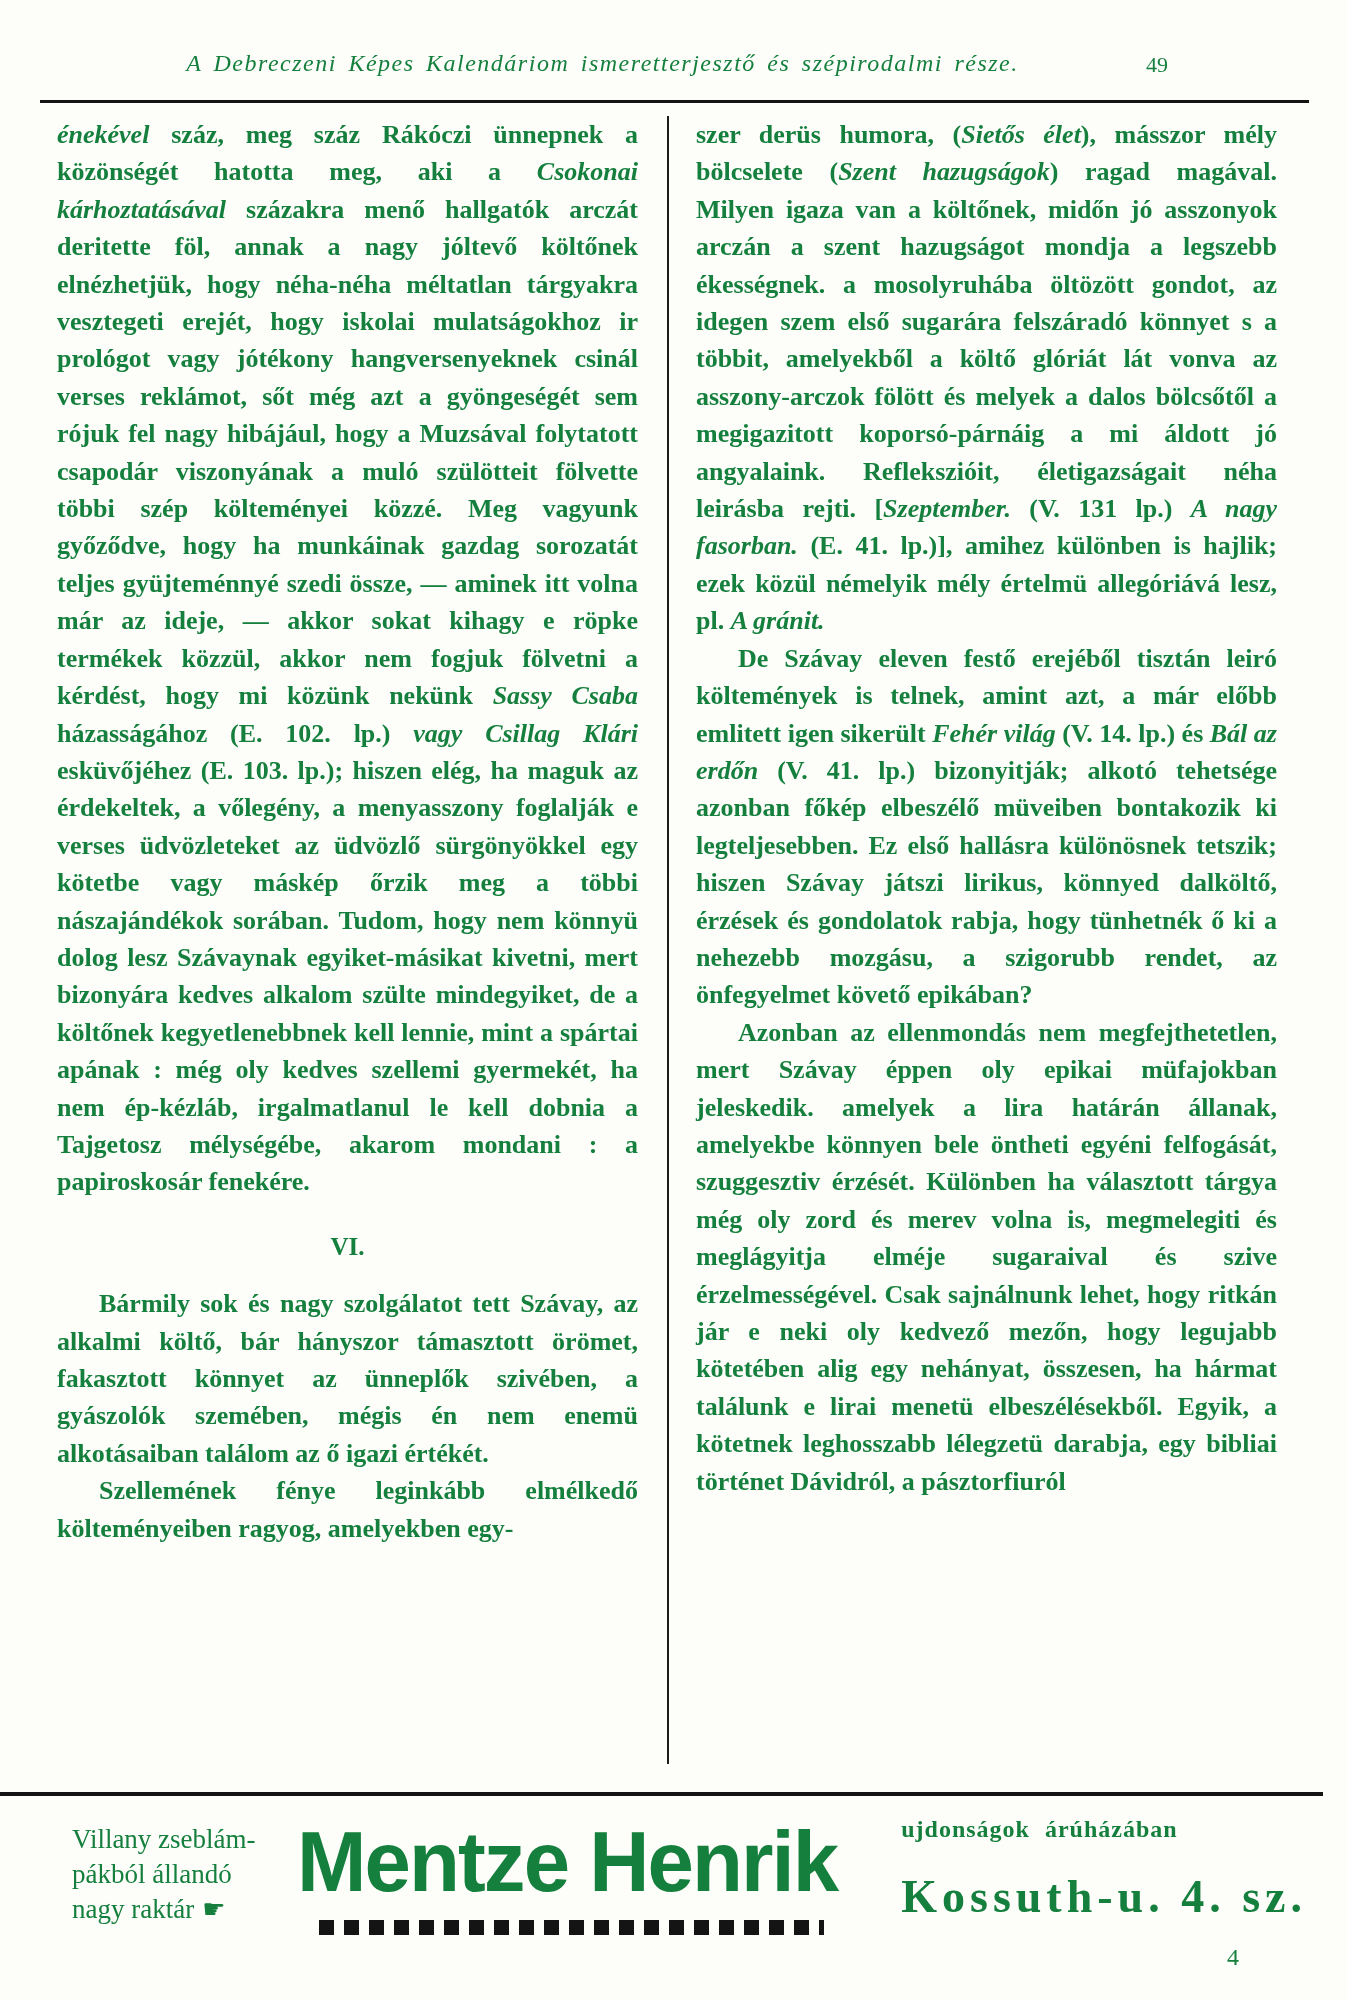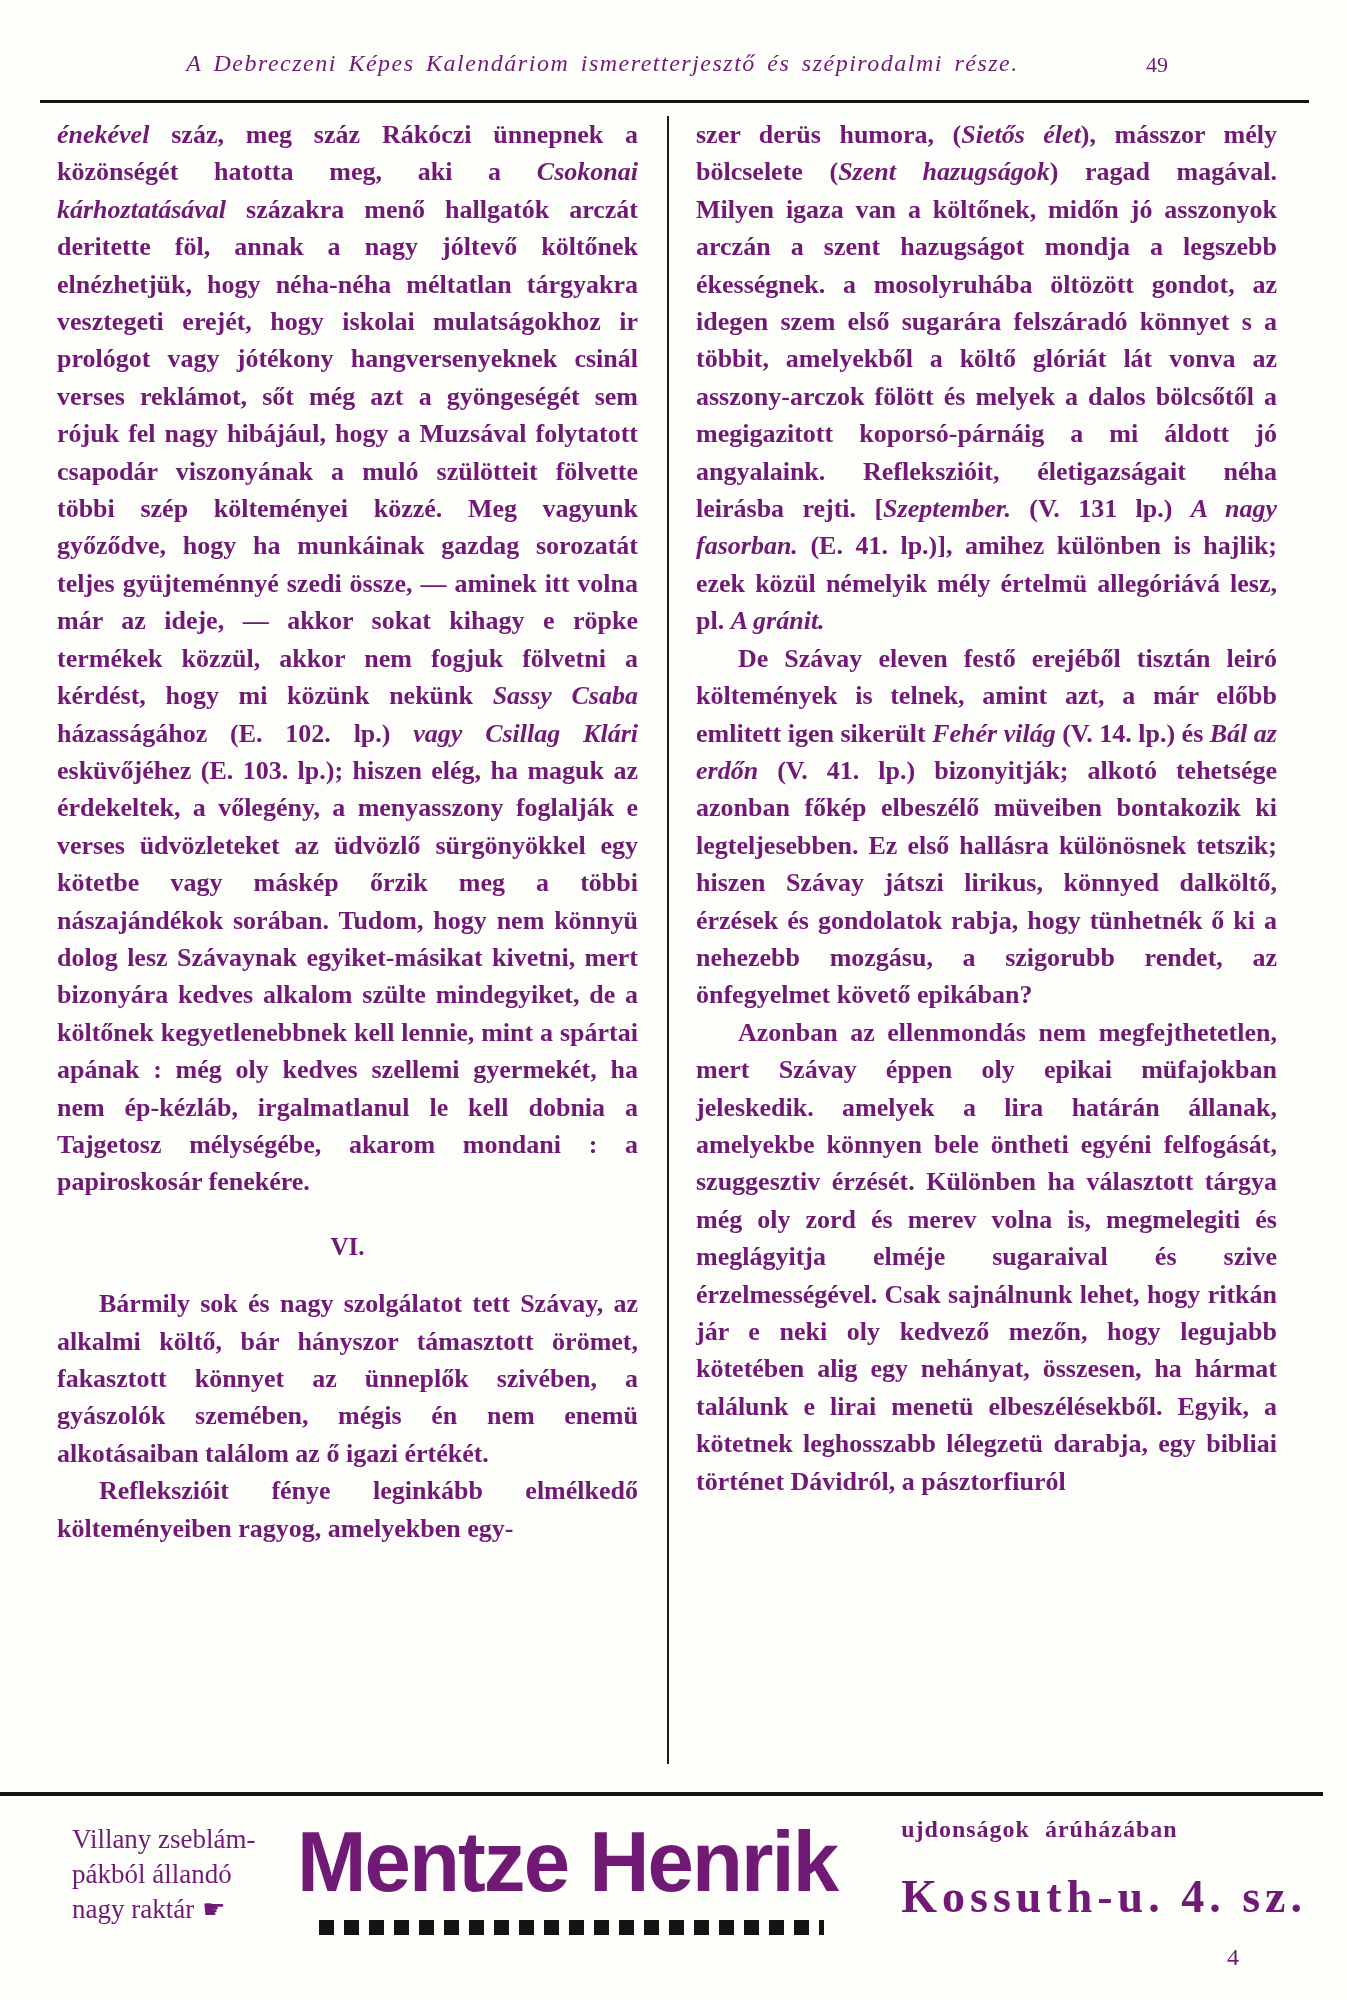--- a/index.html
+++ b/index.html
@@ -1,21 +1,21 @@
 <!DOCTYPE html>
 <html lang="hu"><head>
 <meta charset="utf-8">
 <style>
   html,body { margin:0; padding:0; background:#d8d6d0; }
   .page {
     position:relative;
     width:1347px; height:2000px;
     margin:0 auto;
     background:#fdfdfa;
-    color:#701a75;
+    color:#15803d;
     font-family:"Liberation Serif", serif;
     overflow:hidden;
   }
   
   .header { position:absolute; top:50px; left:55px; right:77px; height:42px; }
   .page-title {
     text-align:center; font-style:italic; font-size:24px;
     letter-spacing:1.5px; word-spacing:4px; padding-right:120px;
     white-space:nowrap;
   }
@@ -68,21 +68,21 @@
     <div class="page-title">A Debreczeni Képes Kalendáriom ismeretterjesztő és szépirodalmi része.</div>
     <div class="page-number">49</div>
   </div>
   <div class="header-rule"></div>
 
   <div class="columns">
     <div class="col">
         <p class="para"><i>énekével</i><span> száz, meg száz Rákóczi ünnepnek a közönségét hatotta meg, aki a </span><i>Csokonai kárhoztatásával</i><span> százakra menő hallgatók arczát deritette föl, annak a nagy jóltevő költőnek elnézhetjük, hogy néha-néha méltatlan tárgyakra vesztegeti erejét, hogy iskolai mulatságokhoz ir prológot vagy jótékony hangversenyeknek csinál verses reklámot, sőt még azt a gyöngeségét sem rójuk fel nagy hibájául, hogy a Muzsával folytatott csapodár viszonyának a muló szülötteit fölvette többi szép költeményei közzé. Meg vagyunk győződve, hogy ha munkáinak gazdag sorozatát teljes gyüjteménnyé szedi össze, — aminek itt volna már az ideje, — akkor sokat kihagy e röpke termékek közzül, akkor nem fogjuk fölvetni a kérdést, hogy mi közünk nekünk </span><i>Sassy Csaba</i><span> házasságához (E. 102. lp.) </span><i>vagy Csillag Klári</i><span> esküvőjéhez (E. 103. lp.); hiszen elég, ha maguk az érdekeltek, a vőlegény, a menyasszony foglalják e verses üdvözleteket az üdvözlő sürgönyökkel egy kötetbe vagy máskép őrzik meg a többi nászajándékok sorában. Tudom, hogy nem könnyü dolog lesz Szávaynak egyiket-másikat kivetni, mert bizonyára kedves alkalom szülte mindegyiket, de a költőnek kegyetlenebbnek kell lennie, mint a spártai apának : még oly kedves szellemi gyermekét, ha nem ép-kézláb, irgalmatlanul le kell dobnia a Tajgetosz mélységébe, akarom mondani : a papiroskosár fenekére.</span></p>
         <div class="section-heading">VI.</div>
         <p class="para indent"><span>Bármily sok és nagy szolgálatot tett Szávay, az alkalmi költő, bár hányszor támasztott örömet, fakasztott könnyet az ünneplők szivében, a gyászolók szemében, mégis én nem enemü alkotásaiban találom az ő igazi értékét.</span></p>
-        <p class="para indent"><span>Reflekszióit fénye leginkább elmélkedő költeményeiben ragyog, amelyekben egy-</span></p>
+        <p class="para indent"><span>Szellemének fénye leginkább elmélkedő költeményeiben ragyog, amelyekben egy-</span></p>
       </div>
     <div class="col">
         <p class="para"><span>szer derüs humora, (</span><i>Sietős élet</i><span>), másszor mély bölcselete (</span><i>Szent hazugságok</i><span>) ragad magával. Milyen igaza van a költőnek, midőn jó asszonyok arczán a szent hazugságot mondja a legszebb ékességnek. a mosolyruhába öltözött gondot, az idegen szem első sugarára felszáradó könnyet s a többit, amelyekből a költő glóriát lát vonva az asszony-arczok fölött és melyek a dalos bölcsőtől a megigazitott koporsó-párnáig a mi áldott jó angyalaink. Reflekszióit, életigazságait néha leirásba rejti. [</span><i>Szeptember.</i><span> (V. 131 lp.) </span><i>A nagy fasorban.</i><span> (E. 41. lp.)], amihez különben is hajlik; ezek közül némelyik mély értelmü allegóriává lesz, pl. </span><i>A gránit.</i></p>
         <p class="para indent"><span>De Szávay eleven festő erejéből tisztán leiró költemények is telnek, amint azt, a már előbb emlitett igen sikerült </span><i>Fehér világ</i><span> (V. 14. lp.) és </span><i>Bál az erdőn</i><span> (V. 41. lp.) bizonyitják; alkotó tehetsége azonban főkép elbeszélő müveiben bontakozik ki legteljesebben. Ez első hallásra különösnek tetszik; hiszen Szávay játszi lirikus, könnyed dalköltő, érzések és gondolatok rabja, hogy tünhetnék ő ki a nehezebb mozgásu, a szigorubb rendet, az önfegyelmet követő epikában?</span></p>
         <p class="para indent"><span>Azonban az ellenmondás nem megfejthetetlen, mert Szávay éppen oly epikai müfajokban jeleskedik. amelyek a lira határán állanak, amelyekbe könnyen bele öntheti egyéni felfogását, szuggesztiv érzését. Különben ha választott tárgya még oly zord és merev volna is, megmelegiti és meglágyitja elméje sugaraival és szive érzelmességével. Csak sajnálnunk lehet, hogy ritkán jár e neki oly kedvező mezőn, hogy legujabb kötetében alig egy nehányat, összesen, ha hármat találunk e lirai menetü elbeszélésekből. Egyik, a kötetnek leghosszabb lélegzetü darabja, egy bibliai történet Dávidról, a pásztorfiuról</span></p>
       </div>
   </div>
 
   <div class="footer-rule"></div>
 

